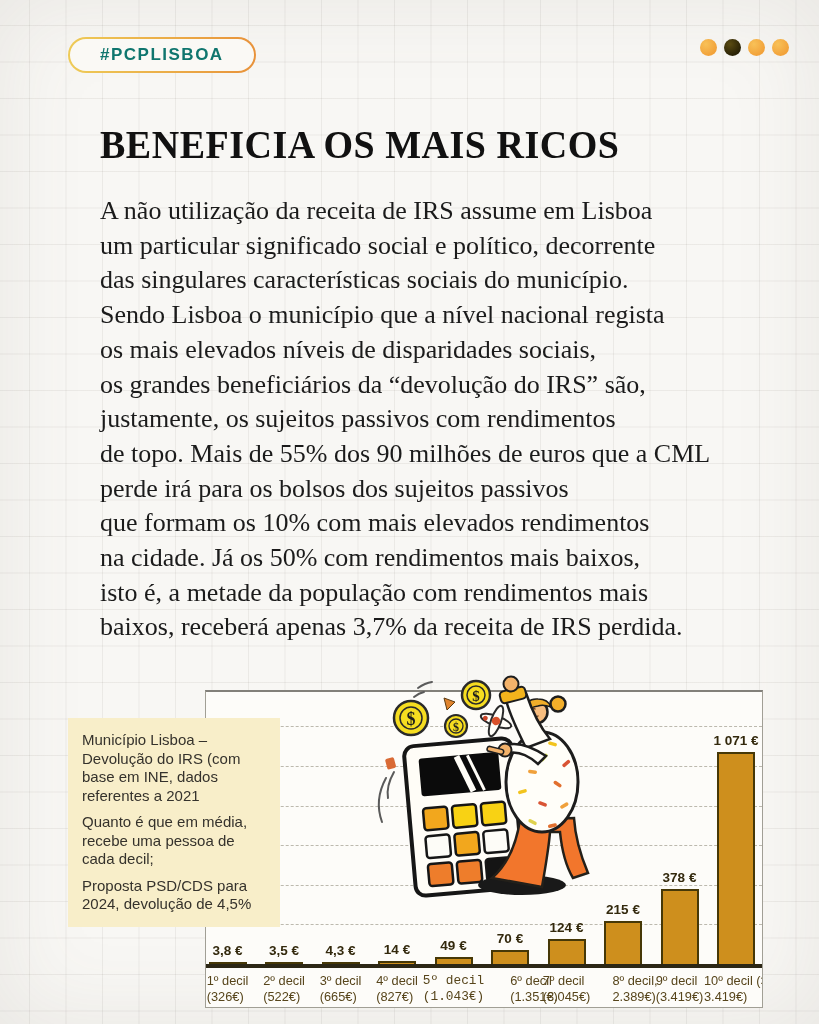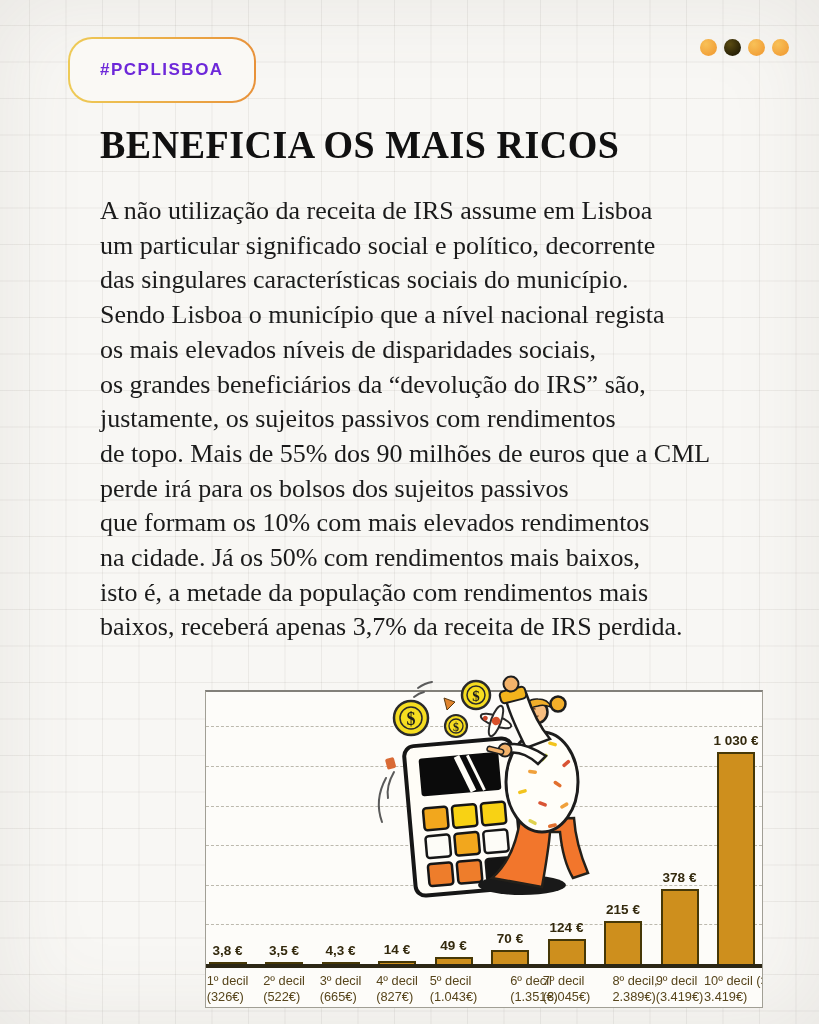--- a/index.html
+++ b/index.html
@@ -10,22 +10,22 @@
       linear-gradient(rgba(120,115,105,0.10) 1px, transparent 1px),
       linear-gradient(90deg, rgba(120,115,105,0.10) 1px, transparent 1px);
     background-size:36.5px 36.5px;
     background-position:29px 25px;
     box-shadow:inset 0 0 90px rgba(95,90,75,0.10);
     font-family:"Liberation Sans",sans-serif;
   }
   
   .badge{position:absolute;left:68px;top:37px;padding:2px;border-radius:24px;
     background:linear-gradient(90deg,#eecb57,#e8923a);}
-  .badge-inner{background:#faf9f5;border-radius:22px;padding:21px 30px;
-    font-size:17px;font-weight:600;letter-spacing:1.5px;color:#6d28d9;}
+  .badge-inner{background:#faf9f5;border-radius:22px;padding:6px 30px;
+    font-size:17px;font-weight:600;letter-spacing:1.5px;color:#0f766e;}
   
   .dots{position:absolute;left:700px;top:39px;display:flex;gap:7px;}
   .dot{width:17px;height:17px;border-radius:50%;}
   
   .title{position:absolute;left:100px;top:121px;margin:0;
     font-family:"Liberation Serif",serif;font-weight:bold;font-size:38px;
     letter-spacing:.5px;color:#111;transform:scaleY(1.06);transform-origin:left top;}
   
   .bodytext{position:absolute;left:100px;top:194px;
     font-family:"Liberation Serif",serif;font-size:26px;line-height:34.7px;
@@ -110,21 +110,21 @@
           <div>(665€)</div>
         </div>
         <div class="bar" style="left: 172px; top: 269px; width: 38px; height: 3px; background: rgb(206, 143, 29); border-color: rgb(70, 56, 7);"></div>
         <div class="val" style="left: 191px; top: 250px;">14 €</div>
         <div class="xlab" style="left: 191px;">
           <div>4º decil</div>
           <div>(827€)</div>
         </div>
         <div class="bar" style="left: 228.5px; top: 265px; width: 38px; height: 7px; background: rgb(206, 143, 29); border-color: rgb(70, 56, 7);"></div>
         <div class="val" style="left: 247.5px; top: 246px;">49 €</div>
-        <div class="xlab" style="left: 247.5px;">
+        <div class="xlab" style="left: 247.5px; font-family: Liberation Mono, monospace;">
           <div>5º decil</div>
           <div>(1.043€)</div>
         </div>
         <div class="bar" style="left: 285px; top: 258px; width: 38px; height: 14px; background: rgb(206, 143, 29); border-color: rgb(70, 56, 7);"></div>
         <div class="val" style="left: 304px; top: 239px;">70 €</div>
         <div class="xlab" style="left: 304px; margin-left: 24px;">
           <div>6º decil</div>
           <div>(1.351€)</div>
         </div>
         <div class="bar" style="left: 341.5px; top: 247px; width: 38px; height: 25px; background: rgb(206, 143, 29); border-color: rgb(70, 56, 7);"></div>
@@ -139,29 +139,34 @@
           <div>8º decil,</div>
           <div>2.389€)</div>
         </div>
         <div class="bar" style="left: 454.5px; top: 197px; width: 38px; height: 75px; background: rgb(206, 143, 29); border-color: rgb(70, 56, 7);"></div>
         <div class="val" style="left: 473.5px; top: 178px;">378 €</div>
         <div class="xlab" style="left: 473.5px;">
           <div>9º decil</div>
           <div>(3.419€)</div>
         </div>
         <div class="bar" style="left: 511px; top: 60px; width: 38px; height: 212px; background: rgb(206, 143, 29); border-color: rgb(70, 56, 7);"></div>
-        <div class="val" style="left: 530px; top: 41px;">1 030 €</div>
+        <div class="val" style="left: 530px; top: 41px;">1 071 €</div>
         <div class="xlab" style="left: 530px;">
           <div>10º decil (&gt;</div>
           <div>3.419€)</div>
         </div>
       </div>
     <div class="x-axis"></div>
   </div>
 
+  <div class="notes">
+    <p>Município Lisboa – Devolução do IRS (com base em INE, dados referentes a 2021</p>
+    <p>Quanto é que em média, recebe uma pessoa de cada decil;</p>
+    <p>Proposta PSD/CDS para 2024, devolução de 4,5%</p>
+  </div>
 
   <div class="illu">
   <svg width="282" height="222" viewBox="0 0 282 222" xmlns="http://www.w3.org/2000/svg">
 
     <g stroke="#5a5a5a" fill="none" stroke-width="2" stroke-linecap="round">
       <path d="M48,6 q7,-5 14,-6"></path>
       <path d="M44,15 q5,-4 10,-5"></path>
       <path d="M16,96 Q4,118 12,140"></path>
       <path d="M24,90 Q16,104 18,116"></path>
     </g>

